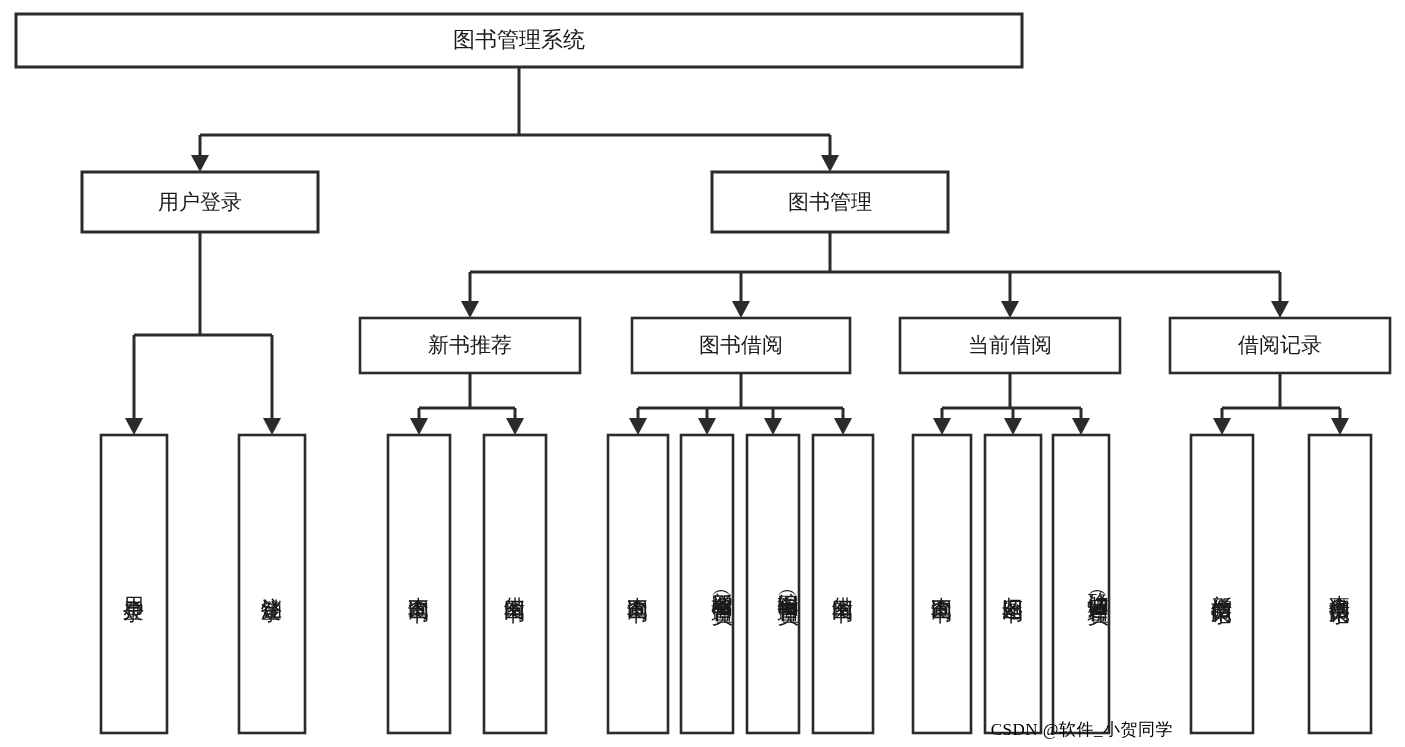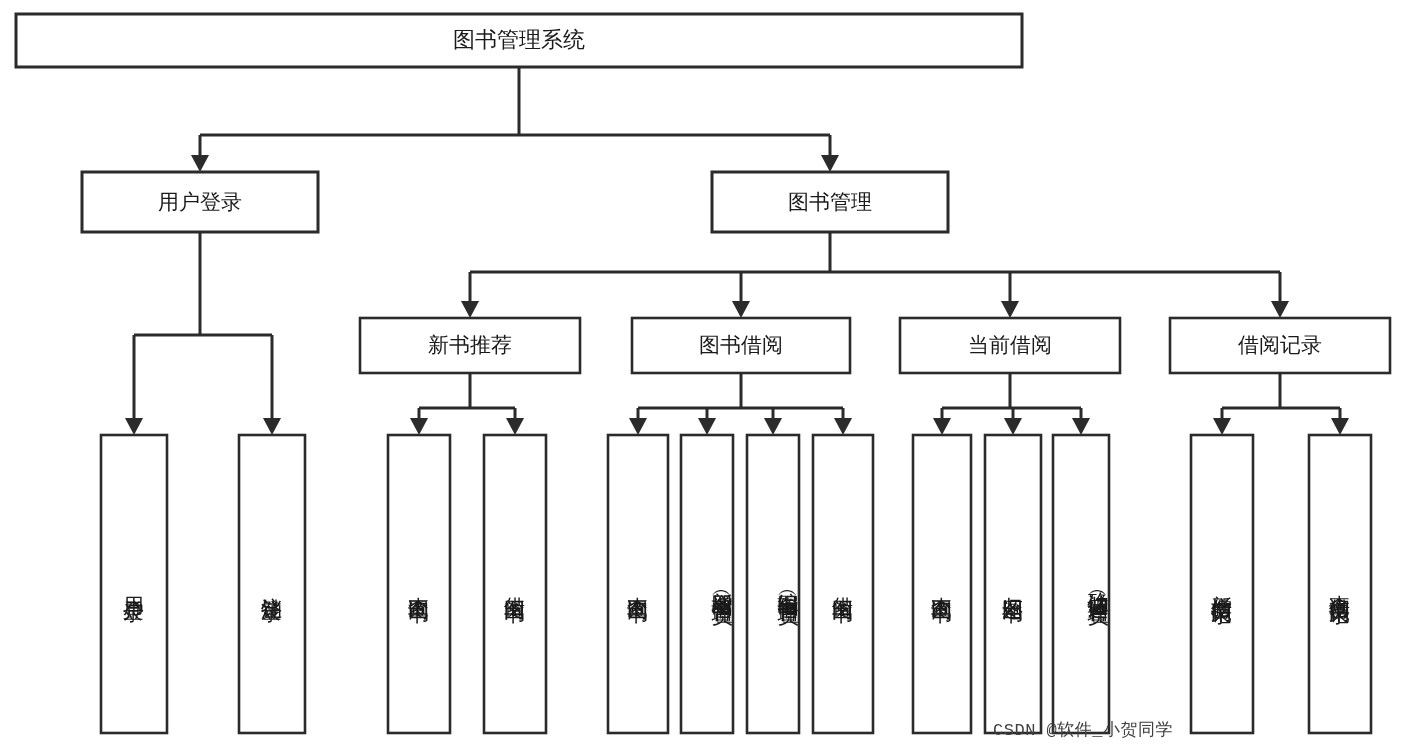--- a/index.html
+++ b/index.html
@@ -73,23 +73,23 @@
     pointer-events: none;
     user-select: none;
   }
   .vlabel.center {
     align-items: center;
   }
   .watermark {
     position: absolute;
     right: 12px;
     bottom: 6px;
-    font-family: Liberation Mono, monospace;
+    font-family: Liberation Serif, serif;
     font-size: 17px;
-    color: #404040;
+    color: #000000;
     letter-spacing: 0.5px;
     white-space: nowrap;
     user-select: none;
   }
 </style>
 </head>
 <body>
 
 <div id="diagram-root">
   <svg id="diagram-svg" viewBox="0 0 1405 747">

